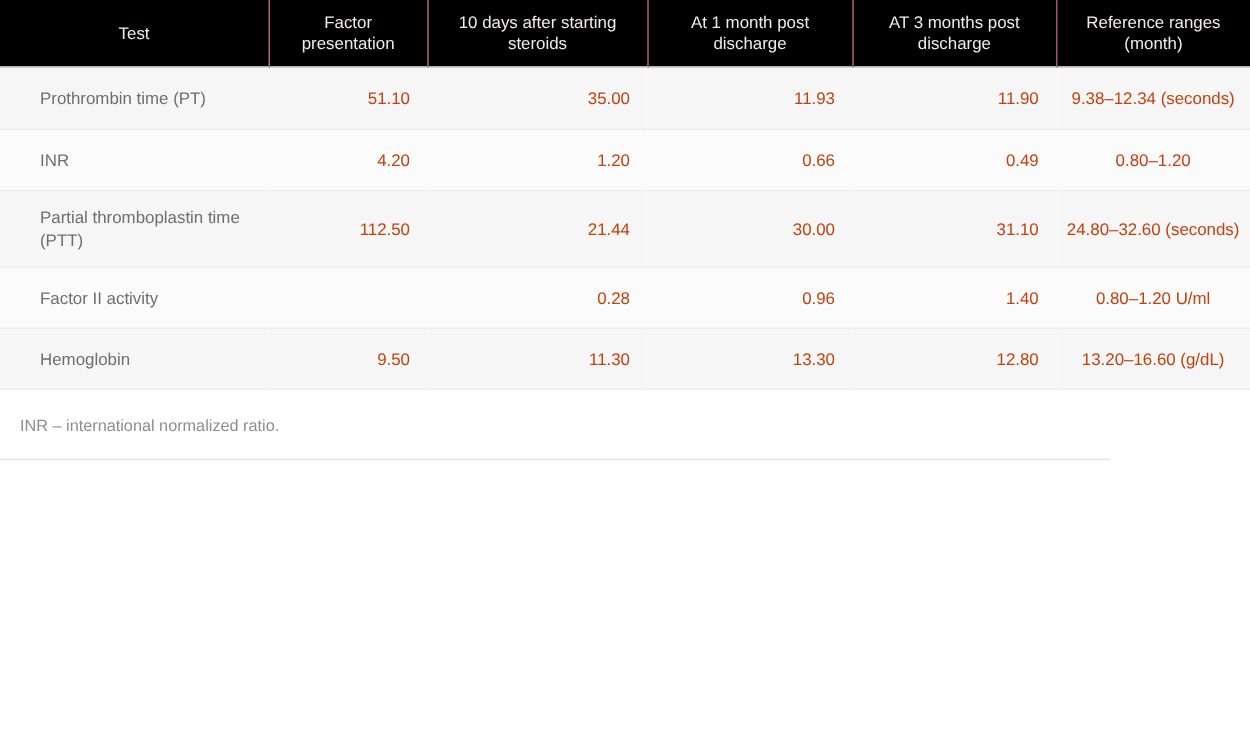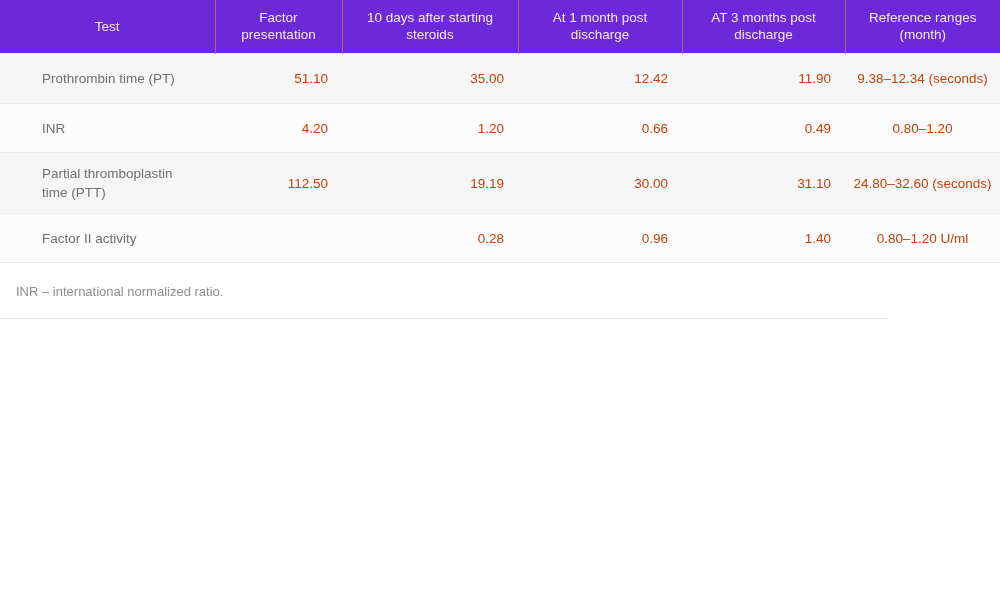--- a/index.html
+++ b/index.html
@@ -20,21 +20,21 @@
   }
 
   table.data-table {
     width: 1000px;
     border-collapse: collapse;
     table-layout: fixed;
   }
 
   
   thead tr {
-    background: #6d28d9;
+    background: #000000;
   }
   thead th {
     color: #f3e9ea;
     font-weight: normal;
     font-size: 13.5px;
     line-height: 17px;
     text-align: center;
     vertical-align: middle;
     padding: 9px 10px 10px 10px;
     height: 50px;
@@ -66,21 +66,21 @@
   }
   tbody tr.alt td {
     background: #fcfbfb;
   }
   tbody tr:first-child td {
     border-top: 1px solid #ececec;
   }
 
   td.test-name {
     text-align: left;
-    padding-left: 42px;
+    padding-left: 32px;
     padding-right: 16px;
     color: #6e6e6e;
   }
   td.num {
     text-align: right;
     padding-right: 14px;
   }
   td.ref {
     text-align: center;
     padding-left: 8px;
@@ -126,51 +126,59 @@
         <th>Reference ranges (month)</th>
       </tr>
     </thead>
 
     <tbody>
 
       <tr class="r-tall">
         <td class="test-name">Prothrombin time (PT)</td>
         <td class="num">51.10</td>
         <td class="num">35.00</td>
-        <td class="num">12.42</td>
+        <td class="num">11.93</td>
         <td class="num">11.90</td>
         <td class="ref">9.38–12.34 (seconds)</td>
       </tr>
 
       <tr class="r-short alt">
         <td class="test-name">INR</td>
         <td class="num">4.20</td>
         <td class="num">1.20</td>
         <td class="num">0.66</td>
         <td class="num">0.49</td>
         <td class="ref">0.80–1.20</td>
       </tr>
 
       <tr class="r-tall">
         <td class="test-name">Partial thromboplastin time (PTT)</td>
         <td class="num">112.50</td>
-        <td class="num">19.19</td>
+        <td class="num">21.44</td>
         <td class="num">30.00</td>
         <td class="num">31.10</td>
         <td class="ref">24.80–32.60 (seconds)</td>
       </tr>
 
       <tr class="r-short alt">
         <td class="test-name">Factor II activity</td>
         <td class="num"></td>
         <td class="num">0.28</td>
         <td class="num">0.96</td>
         <td class="num">1.40</td>
         <td class="ref">0.80–1.20 U/ml</td>
       </tr>
 
+      <tr class="r-short">
+        <td class="test-name">Hemoglobin</td>
+        <td class="num">9.50</td>
+        <td class="num">11.30</td>
+        <td class="num">13.30</td>
+        <td class="num">12.80</td>
+        <td class="ref">13.20–16.60 (g/dL)</td>
+      </tr>
 
     </tbody>
   </table>
 
   <div class="footnote">INR – international normalized ratio.</div>
 
 </div>
 
 </body></html>

